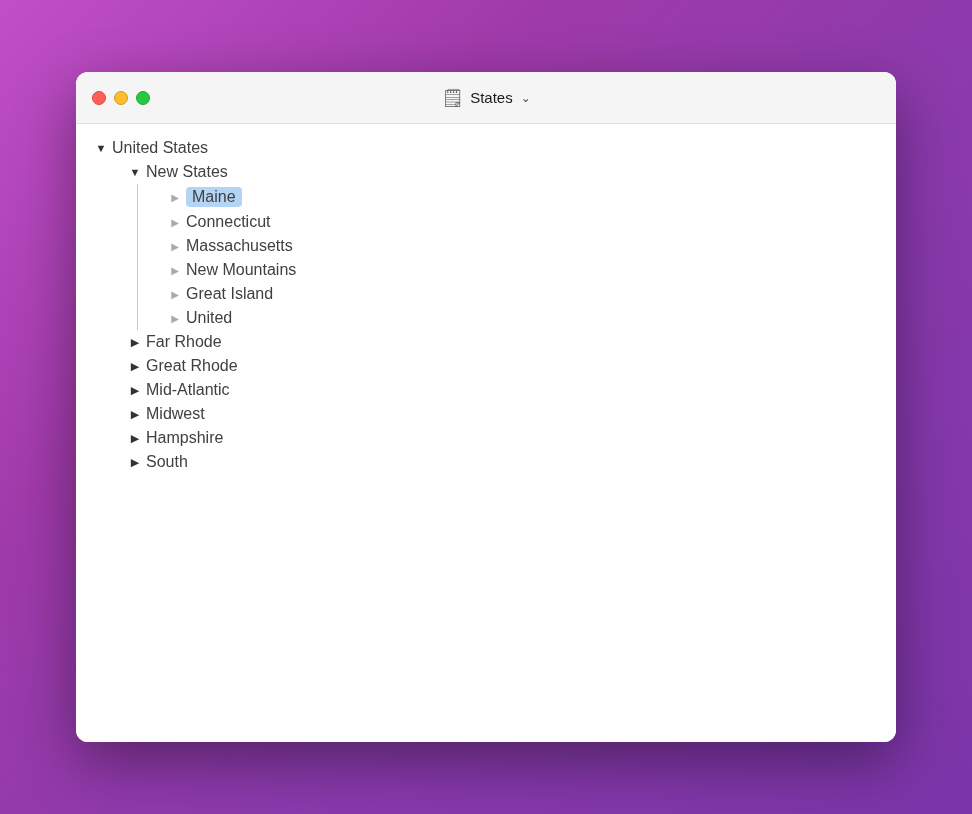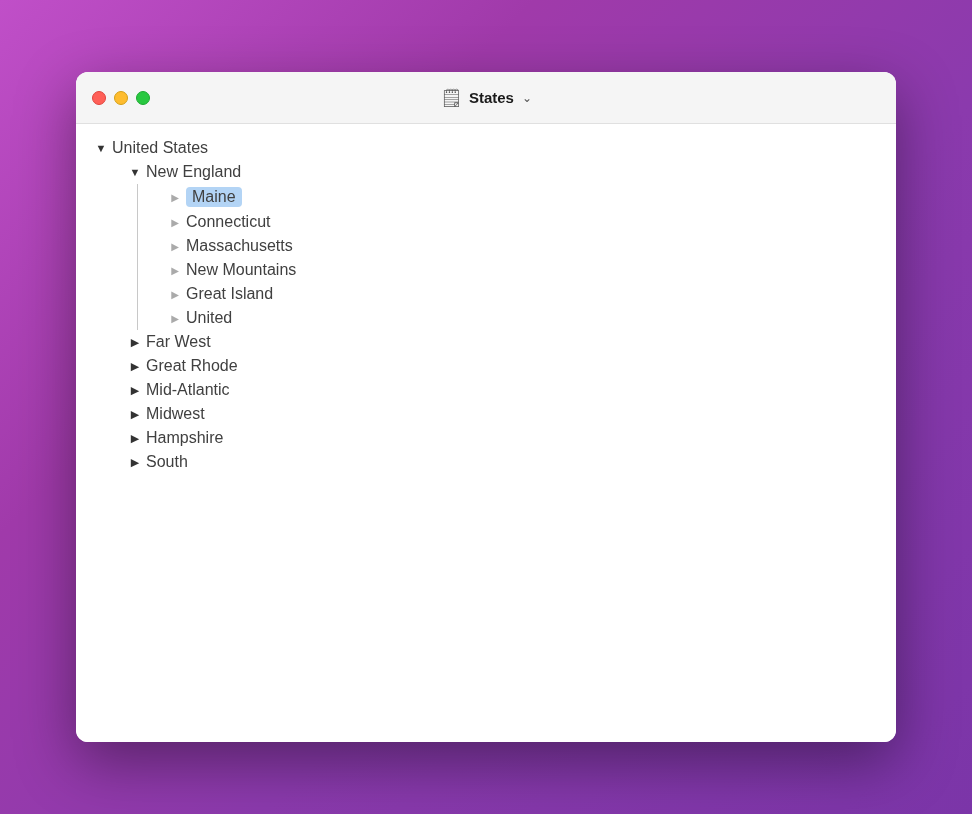--- a/index.html
+++ b/index.html
@@ -75,21 +75,21 @@
       gap: 6px;
     }
 
     .title-icon {
       font-size: 18px;
       color: #555;
     }
 
     .title-text {
       font-size: 15px;
-      font-weight: 700;
+      font-weight: 400;
       color: #1a1a1a;
     }
 
     .title-chevron {
       font-size: 12px;
       color: #555;
       margin-left: 2px;
     }
 
     .content {
@@ -188,21 +188,21 @@
       <div class="arrow">
         <span class="arrow-down">▼</span>
       </div>
       <span class="item-label">United States</span>
     </div>
 
     <div class="tree-item indent-1">
       <div class="arrow">
         <span class="arrow-down">▼</span>
       </div>
-      <span class="item-label">New England</span>
+      <span class="item-label">New States</span>
     </div>
 
     <div class="new-england-children">
 
       <div class="tree-item indent-2 selected">
         <div class="arrow">
           <span class="arrow-collapsed">▶</span>
         </div>
         <span class="item-label">Maine</span>
       </div>
@@ -240,21 +240,21 @@
           <span class="arrow-collapsed">▶</span>
         </div>
         <span class="item-label">United</span>
       </div>
     </div>
 
     <div class="tree-item indent-1">
       <div class="arrow">
         <span class="arrow-right">▶</span>
       </div>
-      <span class="item-label">Far West</span>
+      <span class="item-label">Far Rhode</span>
     </div>
 
     <div class="tree-item indent-1">
       <div class="arrow">
         <span class="arrow-right">▶</span>
       </div>
       <span class="item-label">Great Rhode</span>
     </div>
 
     <div class="tree-item indent-1">

